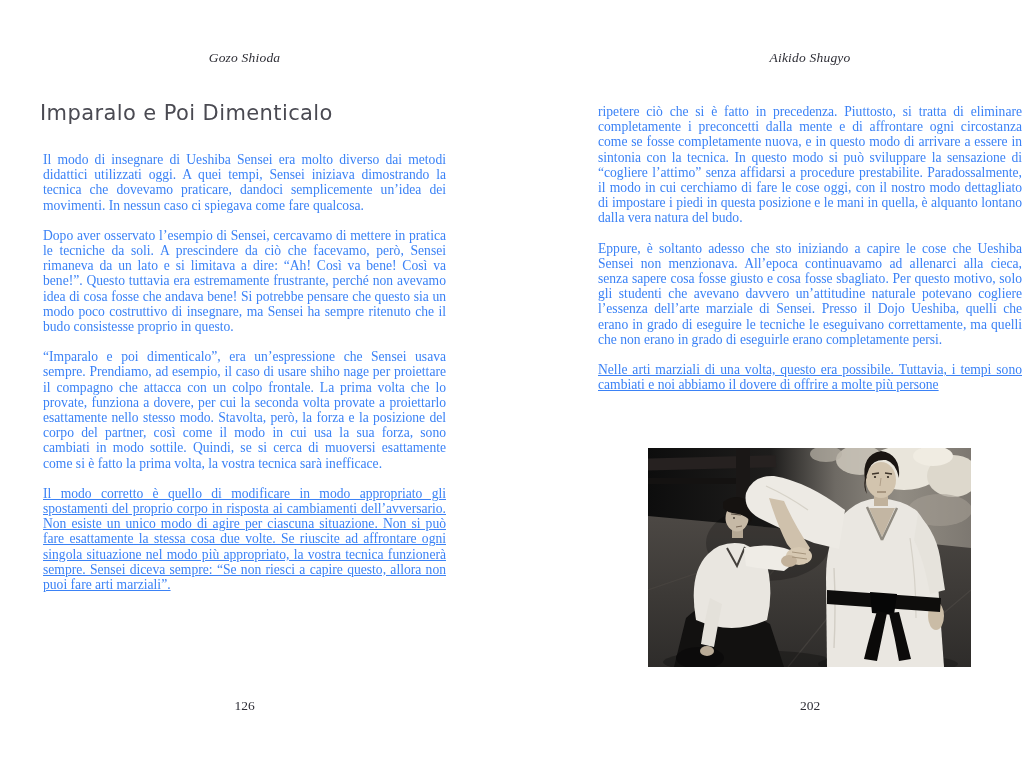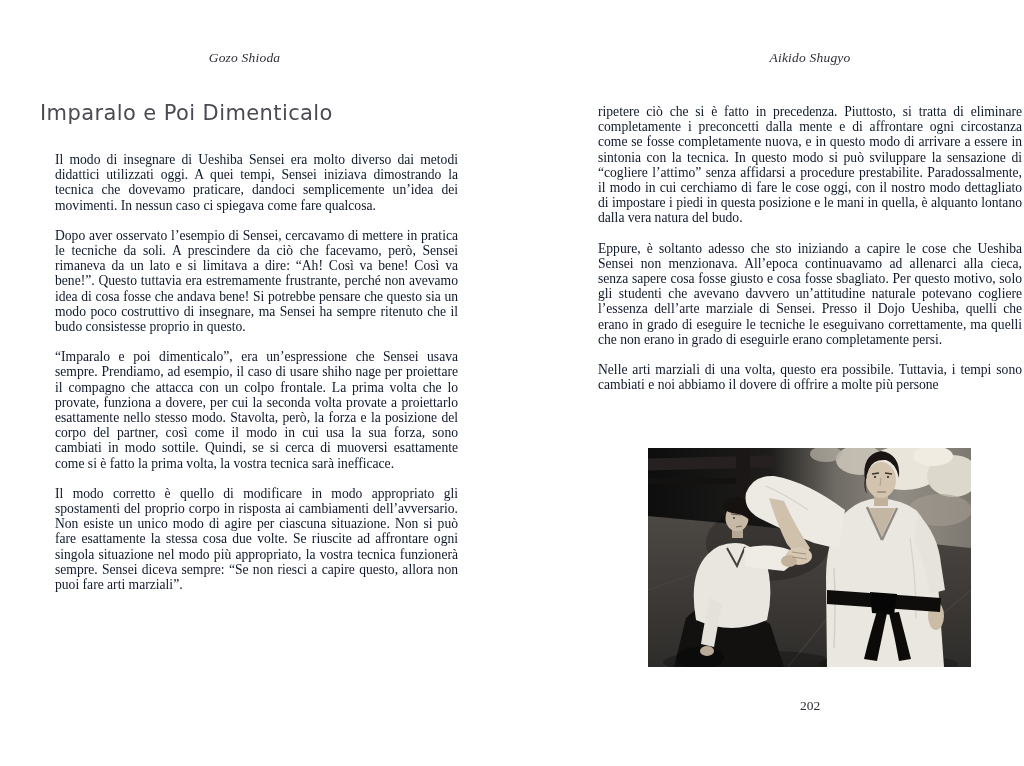--- a/index.html
+++ b/index.html
@@ -25,26 +25,26 @@
   .chapter-title {
     position:absolute; top:101px; left:40px; width:440px;
     font-family:"DejaVu Sans", sans-serif;
     font-size:21px; font-weight:400; letter-spacing:0.4px;
     color:#4a4a52; white-space:nowrap;
   }
 
   .body-col {
     position:absolute;
     font-size:13.6px; line-height:15.2px;
-    text-align:justify; color:#0f172a;
+    text-align:justify; color:#3b82f6;
   }
-  #body-left  { top:152px; left:55px;  width:403px; }
+  #body-left  { top:152px; left:43px;  width:403px; }
   #body-right { top:104px; left:57px;  width:424px; }
   .body-col p { margin-bottom:15px; }
-  .body-col p:last-child { margin-bottom:0; }
+  .body-col p:last-child { margin-bottom:0;text-decoration:underline; }
 
   .page-number {
     position:absolute; top:698px; text-align:center;
     font-size:13.5px; color:#2e2e36;
   }
   #page-left  .page-number { left:43px; width:403px; }
   #page-right .page-number { left:57px; width:424px; }
 
   .photo-frame {
     position:absolute; top:448px; left:107px;
@@ -63,20 +63,21 @@
 
     <h1 class="chapter-title">Imparalo e Poi Dimenticalo</h1>
 
     <div class="body-col" id="body-left">
       <p>Il modo di insegnare di Ueshiba Sensei era molto diverso dai metodi didattici utilizzati oggi. A quei tempi, Sensei iniziava dimostrando la tecnica che dovevamo praticare, dandoci semplicemente un’idea dei movimenti. In nessun caso ci spiegava come fare qualcosa.</p>
       <p>Dopo aver osservato l’esempio di Sensei, cercavamo di mettere in pratica le tecniche da soli. A prescindere da ciò che facevamo, però, Sensei rimaneva da un lato e si limitava a dire: “Ah! Così va bene! Così va bene!”. Questo tuttavia era estremamente frustrante, perché non avevamo idea di cosa fosse che andava bene! Si potrebbe pensare che questo sia un modo poco costruttivo di insegnare, ma Sensei ha sempre ritenuto che il budo consistesse proprio in questo.</p>
       <p>“Imparalo e poi dimenticalo”, era un’espressione che Sensei usava sempre. Prendiamo, ad esempio, il caso di usare shiho nage per proiettare il compagno che attacca con un colpo frontale. La prima volta che lo provate, funziona a dovere, per cui la seconda volta provate a proiettarlo esattamente nello stesso modo. Stavolta, però, la forza e la posizione del corpo del partner, così come il modo in cui usa la sua forza, sono cambiati in modo sottile. Quindi, se si cerca di muoversi esattamente come si è fatto la prima volta, la vostra tecnica sarà inefficace.</p>
       <p>Il modo corretto è quello di modificare in modo appropriato gli spostamenti del proprio corpo in risposta ai cambiamenti dell’avversario. Non esiste un unico modo di agire per ciascuna situazione. Non si può fare esattamente la stessa cosa due volte. Se riuscite ad affrontare ogni singola situazione nel modo più appropriato, la vostra tecnica funzionerà sempre. Sensei diceva sempre: “Se non riesci a capire questo, allora non puoi fare arti marziali”.</p>
     </div>
 
+    <div class="page-number">126</div>
   </div>
 
   <div class="page" id="page-right">
     <div class="running-header">Aikido Shugyo</div>
 
     <div class="body-col" id="body-right">
       <p>ripetere ciò che si è fatto in precedenza. Piuttosto, si tratta di eliminare completamente i preconcetti dalla mente e di affrontare ogni circostanza come se fosse completamente nuova, e in questo modo di arrivare a essere in sintonia con la tecnica. In questo modo si può sviluppare la sensazione di “cogliere l’attimo” senza affidarsi a procedure prestabilite. Paradossalmente, il modo in cui cerchiamo di fare le cose oggi, con il nostro modo dettagliato di impostare i piedi in questa posizione e le mani in quella, è alquanto lontano dalla vera natura del budo.</p>
       <p>Eppure, è soltanto adesso che sto iniziando a capire le cose che Ueshiba Sensei non menzionava. All’epoca continuavamo ad allenarci alla cieca, senza sapere cosa fosse giusto e cosa fosse sbagliato. Per questo motivo, solo gli studenti che avevano davvero un’attitudine naturale potevano cogliere l’essenza dell’arte marziale di Sensei. Presso il Dojo Ueshiba, quelli che erano in grado di eseguire le tecniche le eseguivano correttamente, ma quelli che non erano in grado di eseguirle erano completamente persi.</p>
       <p>Nelle arti marziali di una volta, questo era possibile. Tuttavia, i tempi sono cambiati e noi abbiamo il dovere di offrire a molte più persone</p>
     </div>

